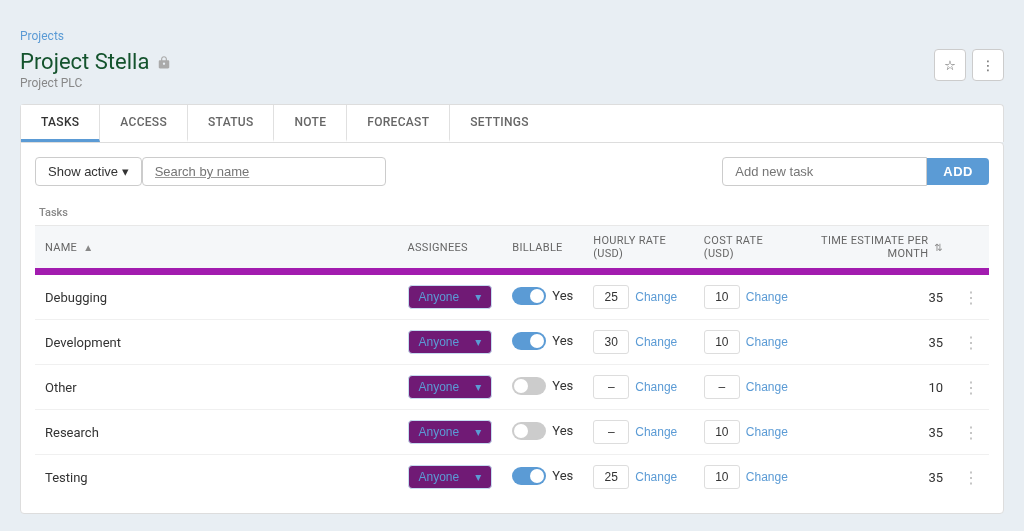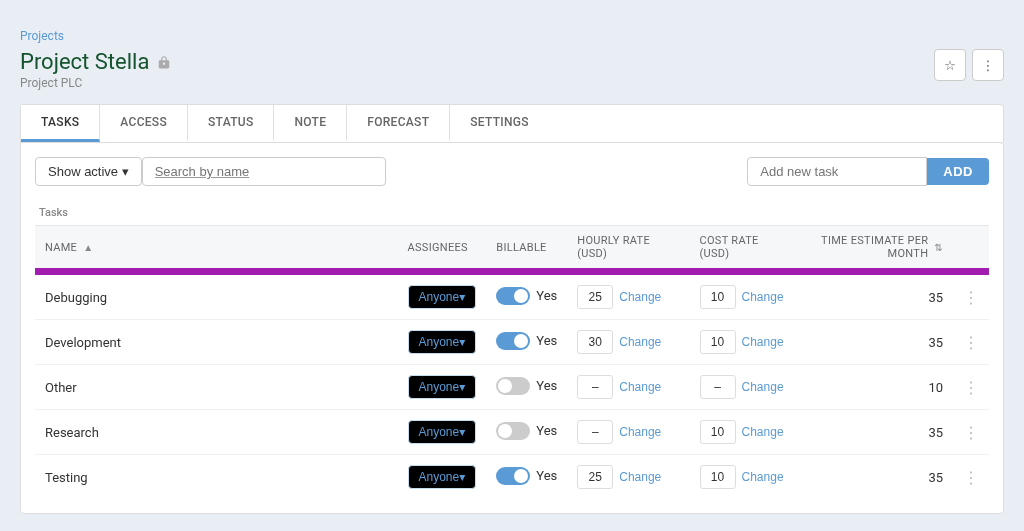--- a/index.html
+++ b/index.html
@@ -123,21 +123,21 @@
     .toolbar-right {
       display: flex;
       gap: 0;
       align-items: center;
     }
     .add-task-input {
       padding: 6px 12px;
       border: 1px solid #ccc;
       border-radius: 4px 0 0 4px;
       font-size: 13px;
-      width: 180px;
+      width: 205px;
       color: #999;
       outline: none;
     }
     .add-btn {
       padding: 6px 16px;
       background: #5b9bd5;
       color: #fff;
       border: none;
       border-radius: 0 4px 4px 0;
       cursor: pointer;
@@ -178,23 +178,23 @@
     }
     .tasks-table tr:last-child td { border-bottom: none; }
     .task-name {
       font-size: 13px;
       color: #333;
       font-weight: 400;
     }
     .assignee-btn {
       display: inline-flex;
       align-items: center;
-      gap: 0;
+      gap: 16px;
       padding: 4px 10px;
-      background: #000000;
+      background: #701a75;
       color: #5b9bd5;
       border: 1px solid #c5ddf0;
       border-radius: 4px;
       cursor: pointer;
       font-size: 12px;
       text-align: right;
     }
     .toggle-on {
       display: inline-flex;
       align-items: center;

